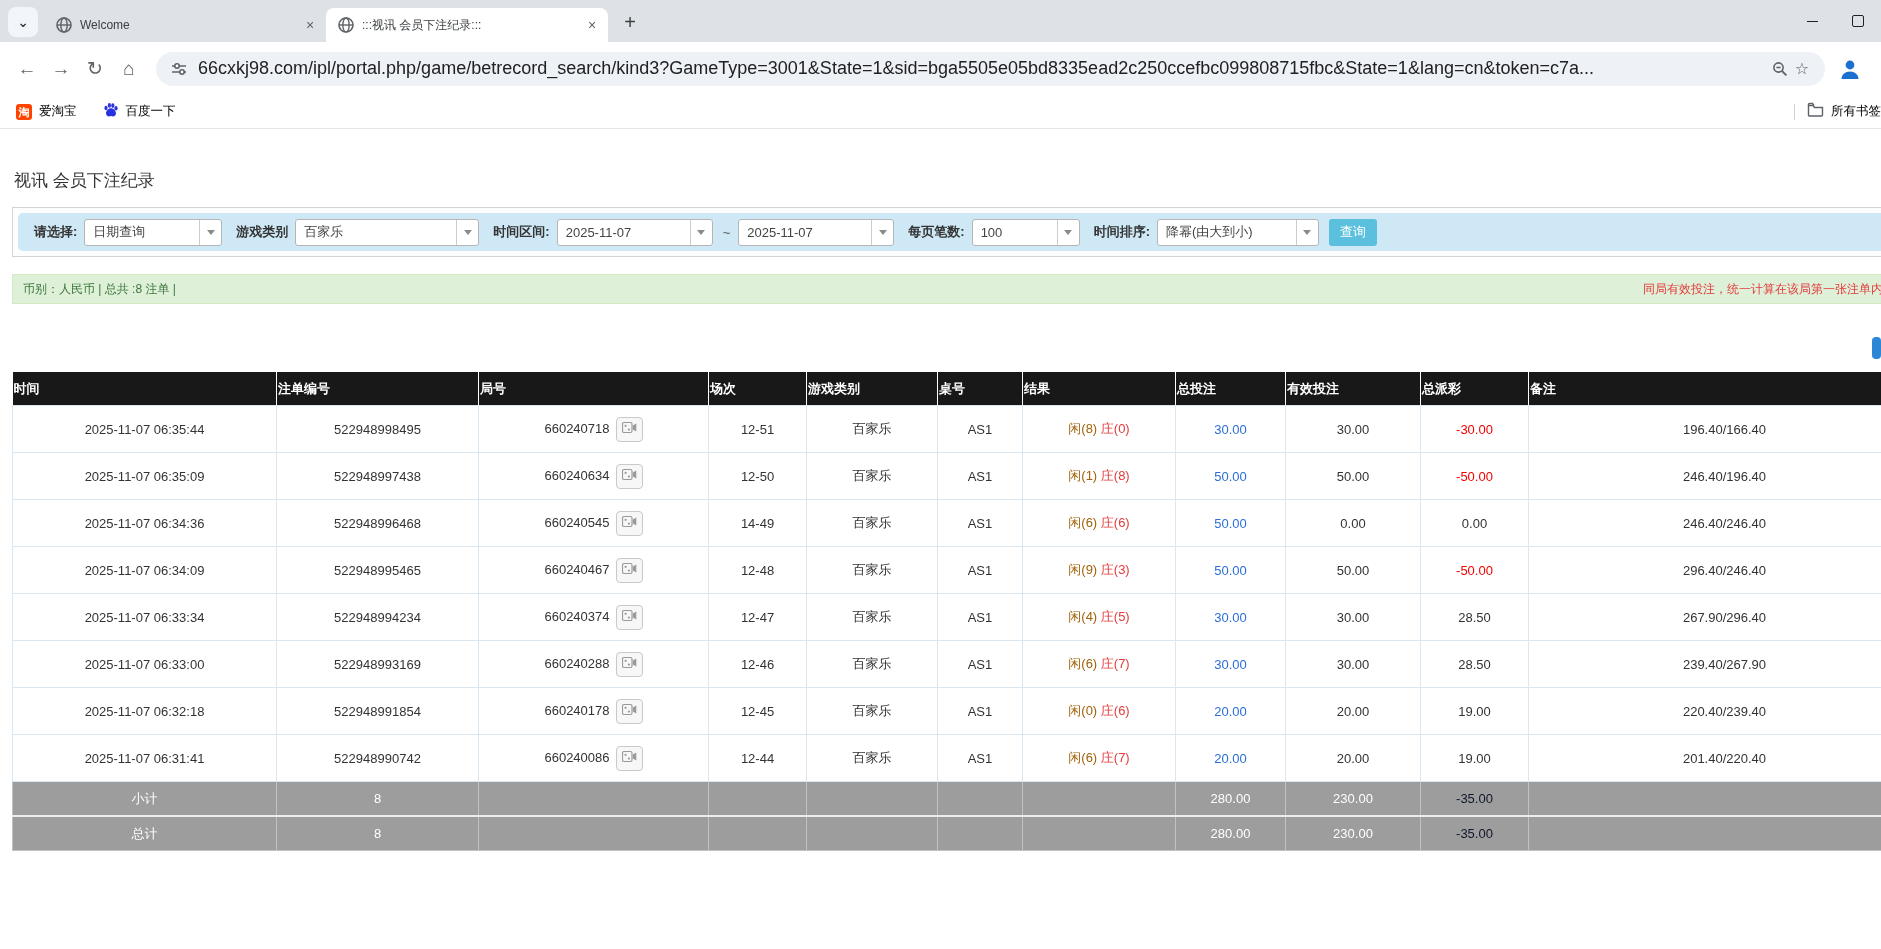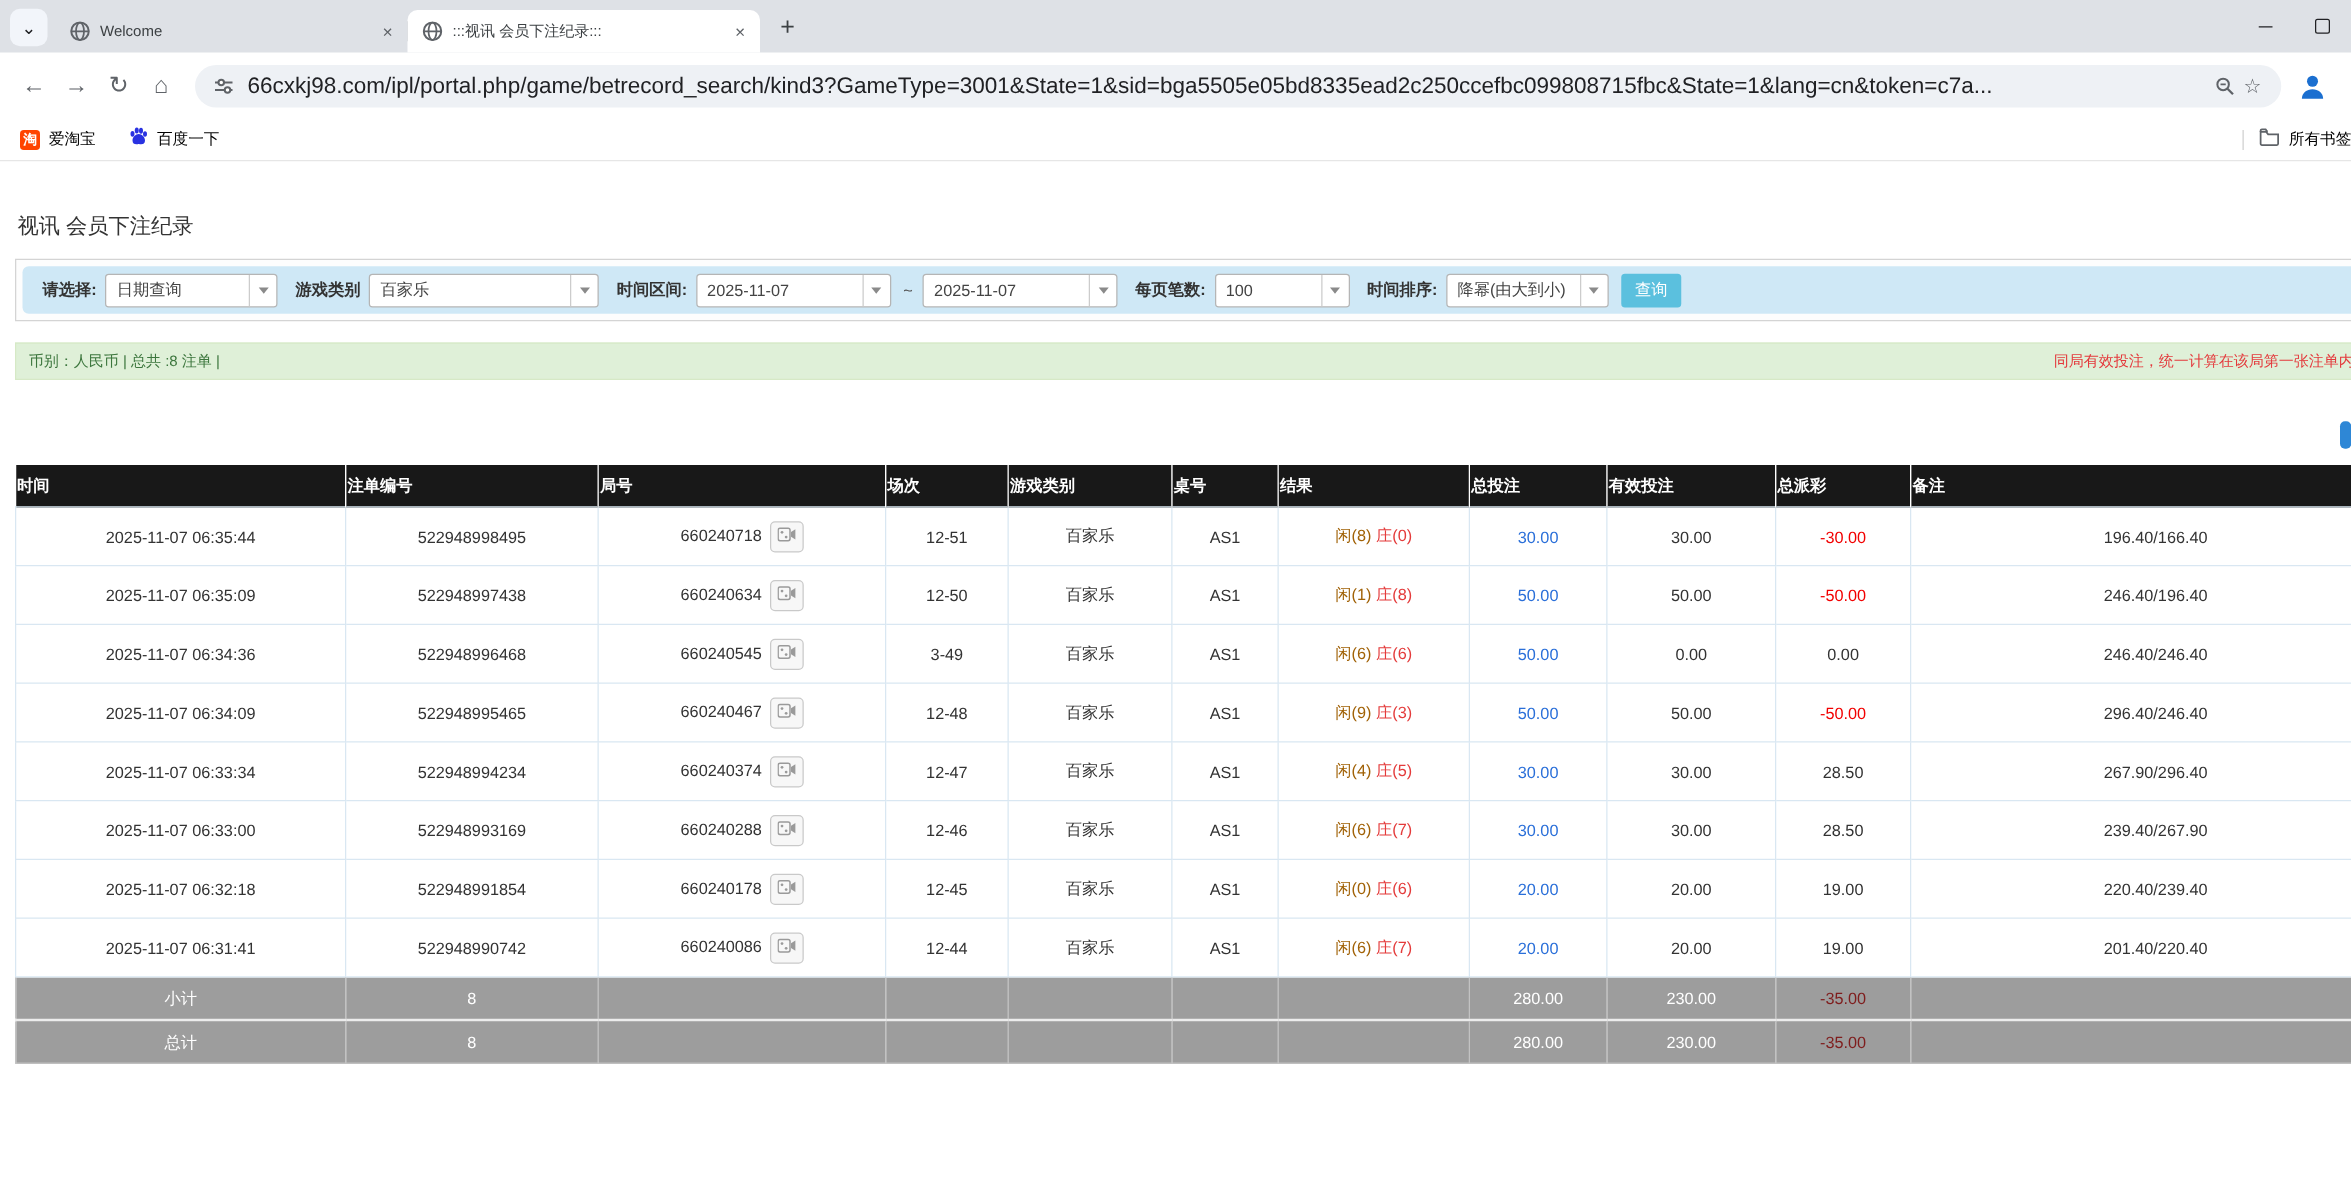--- a/index.html
+++ b/index.html
@@ -43,21 +43,21 @@
   
   .page-title{margin:40px 0 0 14px;font-size:17px;color:#333}
   .filterbox{margin:15px 0 0 12px;width:1890px;border:1px solid #d4d4d4;background:#fdfdfd;padding:5px;box-sizing:border-box}
   .filterbar{background:#cfe8f6;border-radius:5px;height:38px;display:flex;align-items:center;padding:0 12px}
   .flabel{font-size:13px;font-weight:bold;color:#333;margin:0 7px 0 4px;white-space:nowrap}
   .sel{display:inline-flex;align-items:center;background:#fff;border:1px solid #b5b5b5;border-radius:3px;
       height:27px;box-sizing:border-box;margin-right:10px;cursor:pointer}
   .sel-v{flex:1;font-size:13px;color:#444;padding:0 8px;white-space:nowrap;overflow:hidden}
   .sel-a{width:21px;align-self:stretch;border-left:1px solid #ccc;display:flex;align-items:center;justify-content:center}
   .caret{width:0;height:0;border-left:4px solid transparent;border-right:4px solid transparent;border-top:5px solid #8a8a8a}
-  .w138{width:138px}.w184{width:184px}.w156{width:156px}.w108{width:108px}.w162{width:130px}
+  .w138{width:138px}.w184{width:184px}.w156{width:156px}.w108{width:108px}.w162{width:162px}
   .tilde{font-size:13px;color:#555;margin:0 8px 0 0}
   .searchbtn{background:#5bc0de;color:#fff;border:none;border-radius:3px;height:27px;padding:0 11px;
       font-size:13px;cursor:pointer;font-family:Liberation Sans, sans-serif}
   .summary{margin:17px 0 0 12px;width:1890px;height:30px;background:#dff0d8;border:1px solid #d6e9c6;
       box-sizing:border-box;display:flex;align-items:center;position:relative;overflow:hidden}
   .sum-left{font-size:12px;color:#3c763d;margin-left:10px;white-space:nowrap}
   .sum-right{position:absolute;left:1630px;font-size:12px;color:#e4393c;white-space:nowrap}
   .scroll-thumb{position:absolute;right:0;top:337px;width:9px;height:22px;background:#2e87d6;border-radius:4px;cursor:grab}
   
   table.bets{border-collapse:collapse;table-layout:fixed;width:1908px;margin:68px 0 0 12px}
@@ -66,21 +66,21 @@
   .bets tbody td{background:#fff;height:44px;text-align:center;font-size:13px;color:#333;
       border:1px solid #d9e7f2;overflow:hidden;white-space:nowrap}
   .p-blue{color:#a16207}
   .b-red{color:#e43b3b}
   .link{color:#2a6fd9;cursor:pointer}
   .neg{color:#f20000}
   .vid{margin-left:6px;width:27px;height:25px;border:1px solid #c9c9c9;border-radius:4px;background:#f7f7f7;
       vertical-align:middle;cursor:pointer;padding:0}
   .bets tfoot td{background:#9d9d9d;color:#fff;height:31px;text-align:center;font-size:13px;border:1px solid #c2c2c2}
   .bets tfoot tr.sub td{border-bottom:2px solid #ececec}
-  .bets tfoot .neg{color:#7f1d1d}
+  .bets tfoot .neg{color:#0f172a}
 </style>
 </head>
 <body>
 
 <div class="tabstrip">
   <div class="tab-search">
     <span>⌄</span>
   </div>
   <div class="tab">
     <span class="favicon">
@@ -303,21 +303,21 @@
         </tr>
         <tr>
           <td>2025-11-07 06:34:36</td>
           <td>522948996468</td>
           <td><span>660240545</span><button class="vid"><svg width="15" height="13" viewBox="0 0 15 13">
                 <rect x="0.5" y="1.5" width="9.5" height="10" rx="1.5" fill="none" stroke="#9a9a9a" stroke-width="1.2"></rect>
                 <path d="M10.8 4.6 L14.3 2.4 v8.2 L10.8 8.4z" fill="#9a9a9a"></path>
                 <circle cx="3.6" cy="4.8" r="1.1" fill="#9a9a9a"></circle>
                 <circle cx="6.9" cy="8.6" r="1.1" fill="#9a9a9a"></circle>
               </svg></button></td>
-          <td>3-49</td>
+          <td>14-49</td>
           <td>百家乐</td>
           <td>AS1</td>
           <td><span class="p-blue">闲(6)</span> <span class="b-red">庄(6)</span></td>
           <td><span class="link">50.00</span></td>
           <td>0.00</td>
           <td><span class="">0.00</span></td>
           <td>246.40/246.40</td>
         </tr>
         <tr>
           <td>2025-11-07 06:34:09</td>

